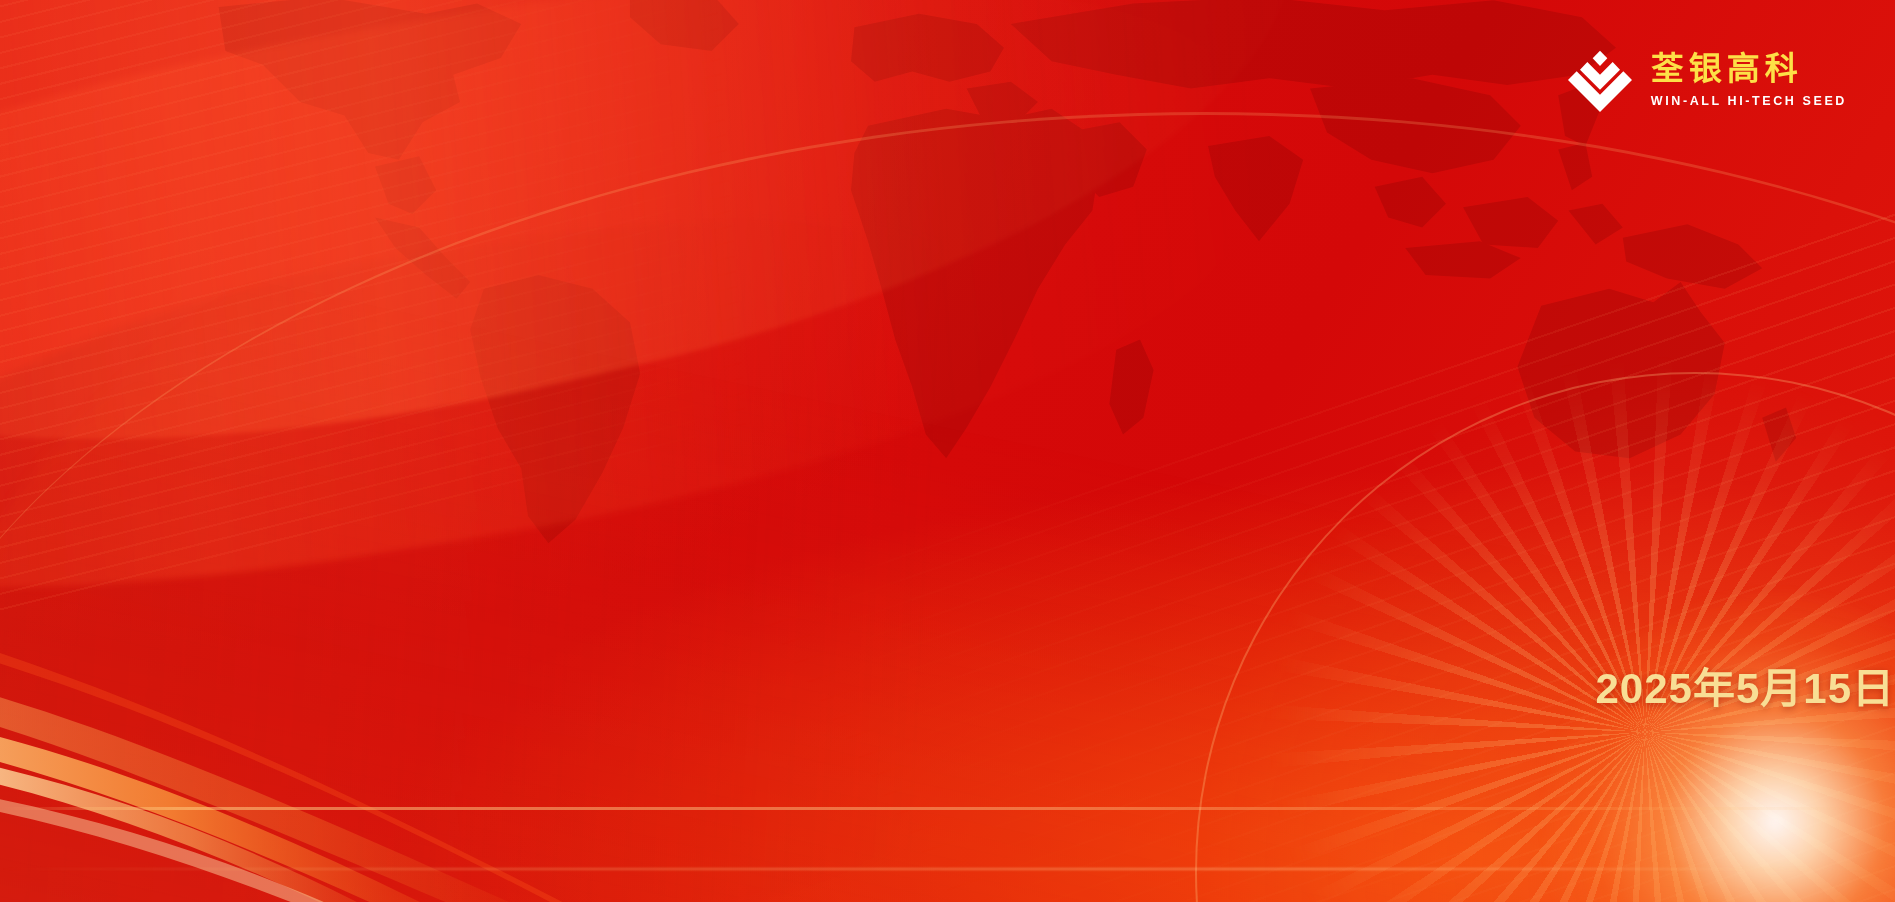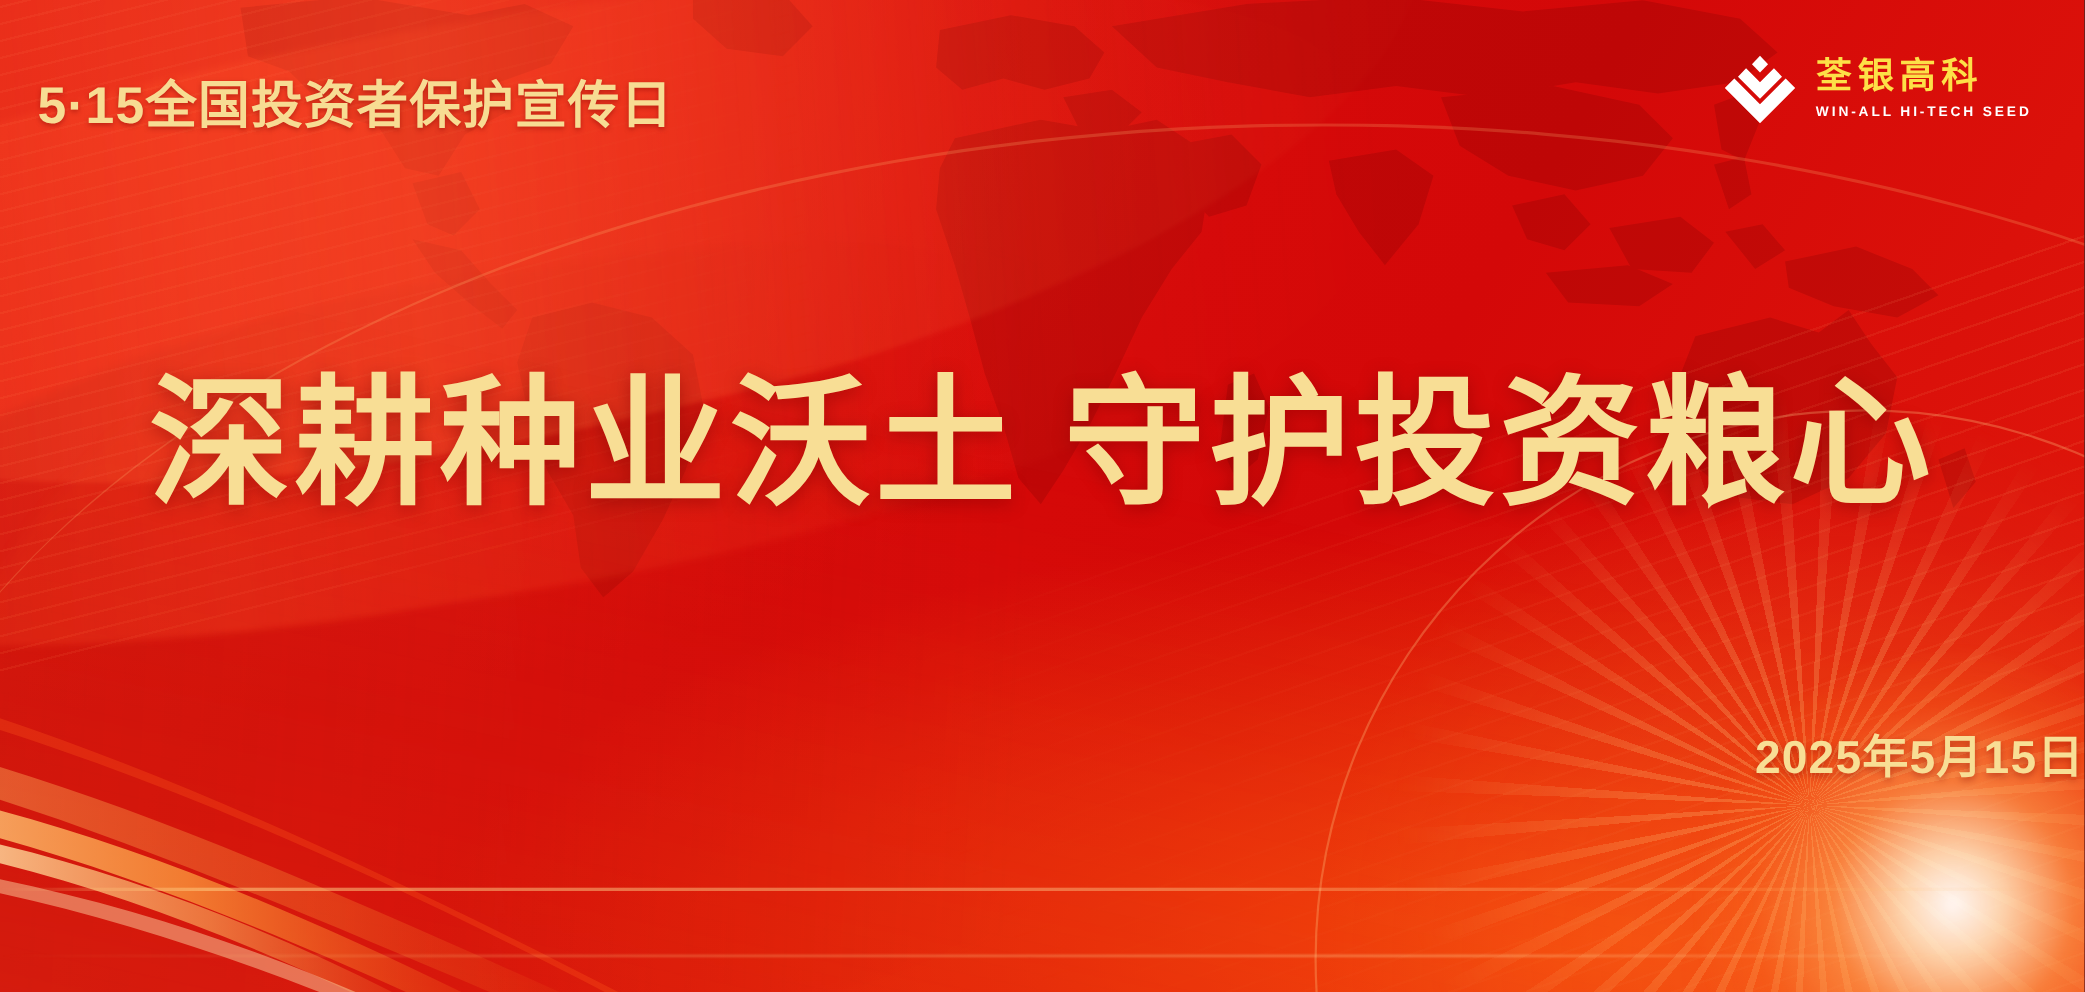--- a/index.html
+++ b/index.html
@@ -316,23 +316,21 @@
       <path d="M-40 0 C 200 68, 430 180, 700 320 L 686 320 C 420 178, 190 74, -40 12 Z" fill="#FF5A1A" opacity="0.30"></path>
       <path d="M-40 160 C 150 186, 330 250, 470 320 L 448 320 C 300 256, 130 196, -40 172 Z" fill="#FFE3AE" opacity="0.45"></path>
     </svg>
   </div>
 
   <div class="gold-hline"></div>
   <div class="gold-hline2"></div>
 
   <div class="content">
 
-    <div class="event-day">5·15全国投资者保护宣传日</div>
-
-    <div class="slogan">深耕种业沃土  守护投资粮心</div>
+
 
     <div class="event-date">2025年5月15日</div>
 
     <div class="brand">
       <div class="brand-mark">
         <svg viewBox="0 0 100 96" xmlns="http://www.w3.org/2000/svg">
           <g fill="#FFFFFF">
 
             <path d="M50 4 L61 15.5 L50 27 L39 15.5 Z"></path>
 

